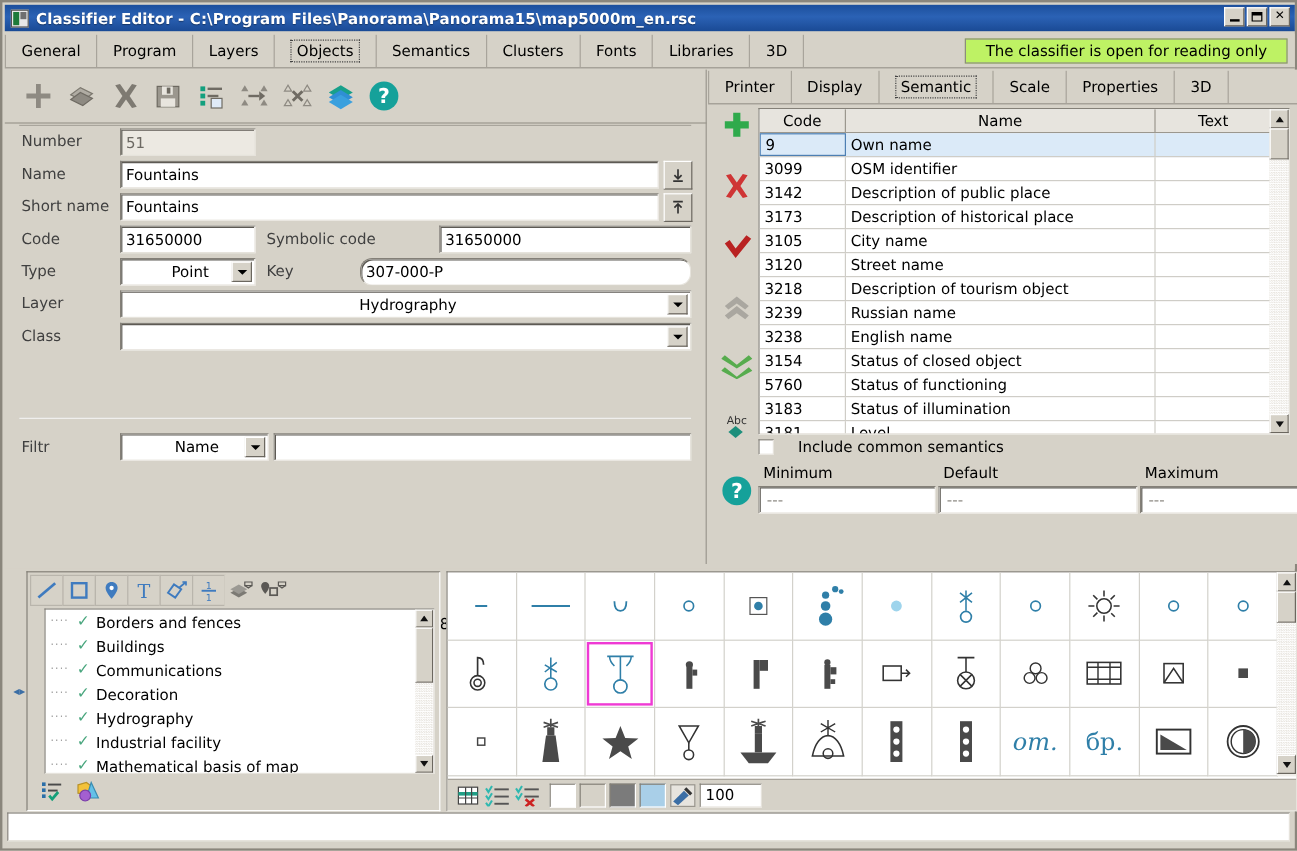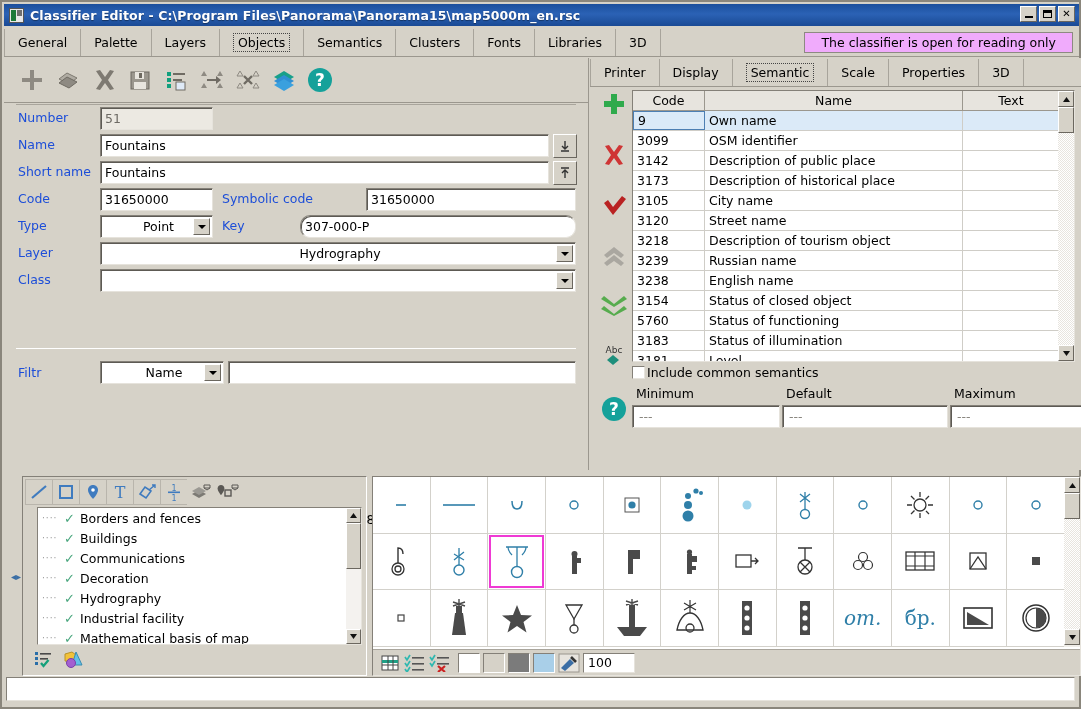--- a/index.html
+++ b/index.html
@@ -59,41 +59,41 @@
   .tab{
     height:27px; padding:0 13px; display:flex; align-items:center;
     font-size:12.5px; color:#000; cursor:default;
     border-right:1px solid #a8a49b;
     position:relative;
   }
   .tab.sel .tablab{ border:1px dotted #444; padding:1px 4px; }
   .tab:first-child{border-left:1px solid #a8a49b;}
   #notice{
     position:absolute; right:6px; top:4px; height:21px;
-    background:#f0abfc; border:1px solid #8d8a82;
+    background:#bef264; border:1px solid #8d8a82;
     display:flex; align-items:center; justify-content:center;
     padding:0 16px; font-size:12.5px; color:#000;
   }
   
   #leftpane{
     position:absolute; left:2px; top:56px; width:585px; height:412px;
     background:#d6d2c8;
     border-right:1px solid #9b978e;
   }
   #toolbar{
     position:absolute; left:0; top:0; width:585px; height:45px;
     display:flex; align-items:center; gap:0px;
     border-bottom:1px solid #9b978e;
     padding-left:10px;
   }
   .tbtn{ width:36px;height:36px; display:flex;align-items:center;justify-content:center; cursor:default;}
   .tbtn svg{display:block;}
   
   #form{ position:absolute; left:0; top:46px; width:585px; height:250px;}
-  .flabel{ position:absolute; left:14px; font-size:12.5px; color:#1d4ed8; }
+  .flabel{ position:absolute; left:14px; font-size:12.5px; color:#404040; }
   .finput{
     position:absolute; height:23px;
     background:#fff; border:1px solid; border-color:#848078 #e6e3dc #e6e3dc #848078;
     box-shadow: inset 1px 1px 0 #5d5a54;
     display:flex; align-items:center; padding-left:4px;
     font-size:12.5px; color:#000; overflow:hidden; white-space:nowrap;
   }
   .finput.ro{ background:#ece9e2; color:#6d6a64; }
   .fcombo{
     position:absolute; height:23px; background:#fff;
@@ -180,21 +180,21 @@
   #semhead{ display:flex; height:20px; background:#e7e4de; border-bottom:1px solid #9b978e;}
   .shcell{ display:flex;align-items:center;justify-content:center; font-size:12.5px; border-right:1px solid #9b978e; height:19px;}
   .srow{ display:flex; height:20px; border-bottom:1px solid #cfcdc7;}
   .srow.sel{ background:#dbeaf8; }
   .srow.sel .scell.code{ border:1px solid #4d7fb3; }
   .scell{ display:flex;align-items:center; font-size:12.5px; border-right:1px solid #cfcdc7; padding-left:4px; height:19px;}
   .c-code{width:72px;}
   .c-name{width:258px;}
   .c-text{width:96px; border-right:none;}
   #semscroll{ position:absolute; right:0; top:0; width:16px; height:270px; background:#f0eee9;}
-  #inclrow{ position:absolute; left:42px; top:307px; display:flex; align-items:center; font-size:12.5px; gap:2px;}
+  #inclrow{ position:absolute; left:42px; top:307px; display:flex; align-items:center; font-size:12.5px; gap:20px;}
   .chkbox{ width:13px;height:13px; background:#fff; border:1px solid; border-color:#848078 #e6e3dc #e6e3dc #848078;}
   #mdm{ position:absolute; left:42px; top:328px; width:443px; height:50px;}
   .mdm-lab{ position:absolute; font-size:12.5px; top:0; }
   .mdm-in{
     position:absolute; top:19px; height:23px; background:#fff;
     border:1px solid; border-color:#848078 #e6e3dc #e6e3dc #848078;
     box-shadow: inset 1px 1px 0 #5d5a54;
     display:flex; align-items:center; padding-left:6px; font-size:12.5px; color:#8a8780;
   }
   
@@ -247,21 +247,21 @@
         </div>
       <div class="wbtn">✕</div>
     </div>
   </div>
 
   <div id="tabrow">
     <div class="tab">
         <span class="tablab">General</span>
       </div>
     <div class="tab">
-        <span class="tablab">Palette</span>
+        <span class="tablab">Program</span>
       </div>
     <div class="tab">
         <span class="tablab">Layers</span>
       </div>
     <div class="tab sel">
         <span class="tablab">Objects</span>
       </div>
     <div class="tab">
         <span class="tablab">Semantics</span>
       </div>

